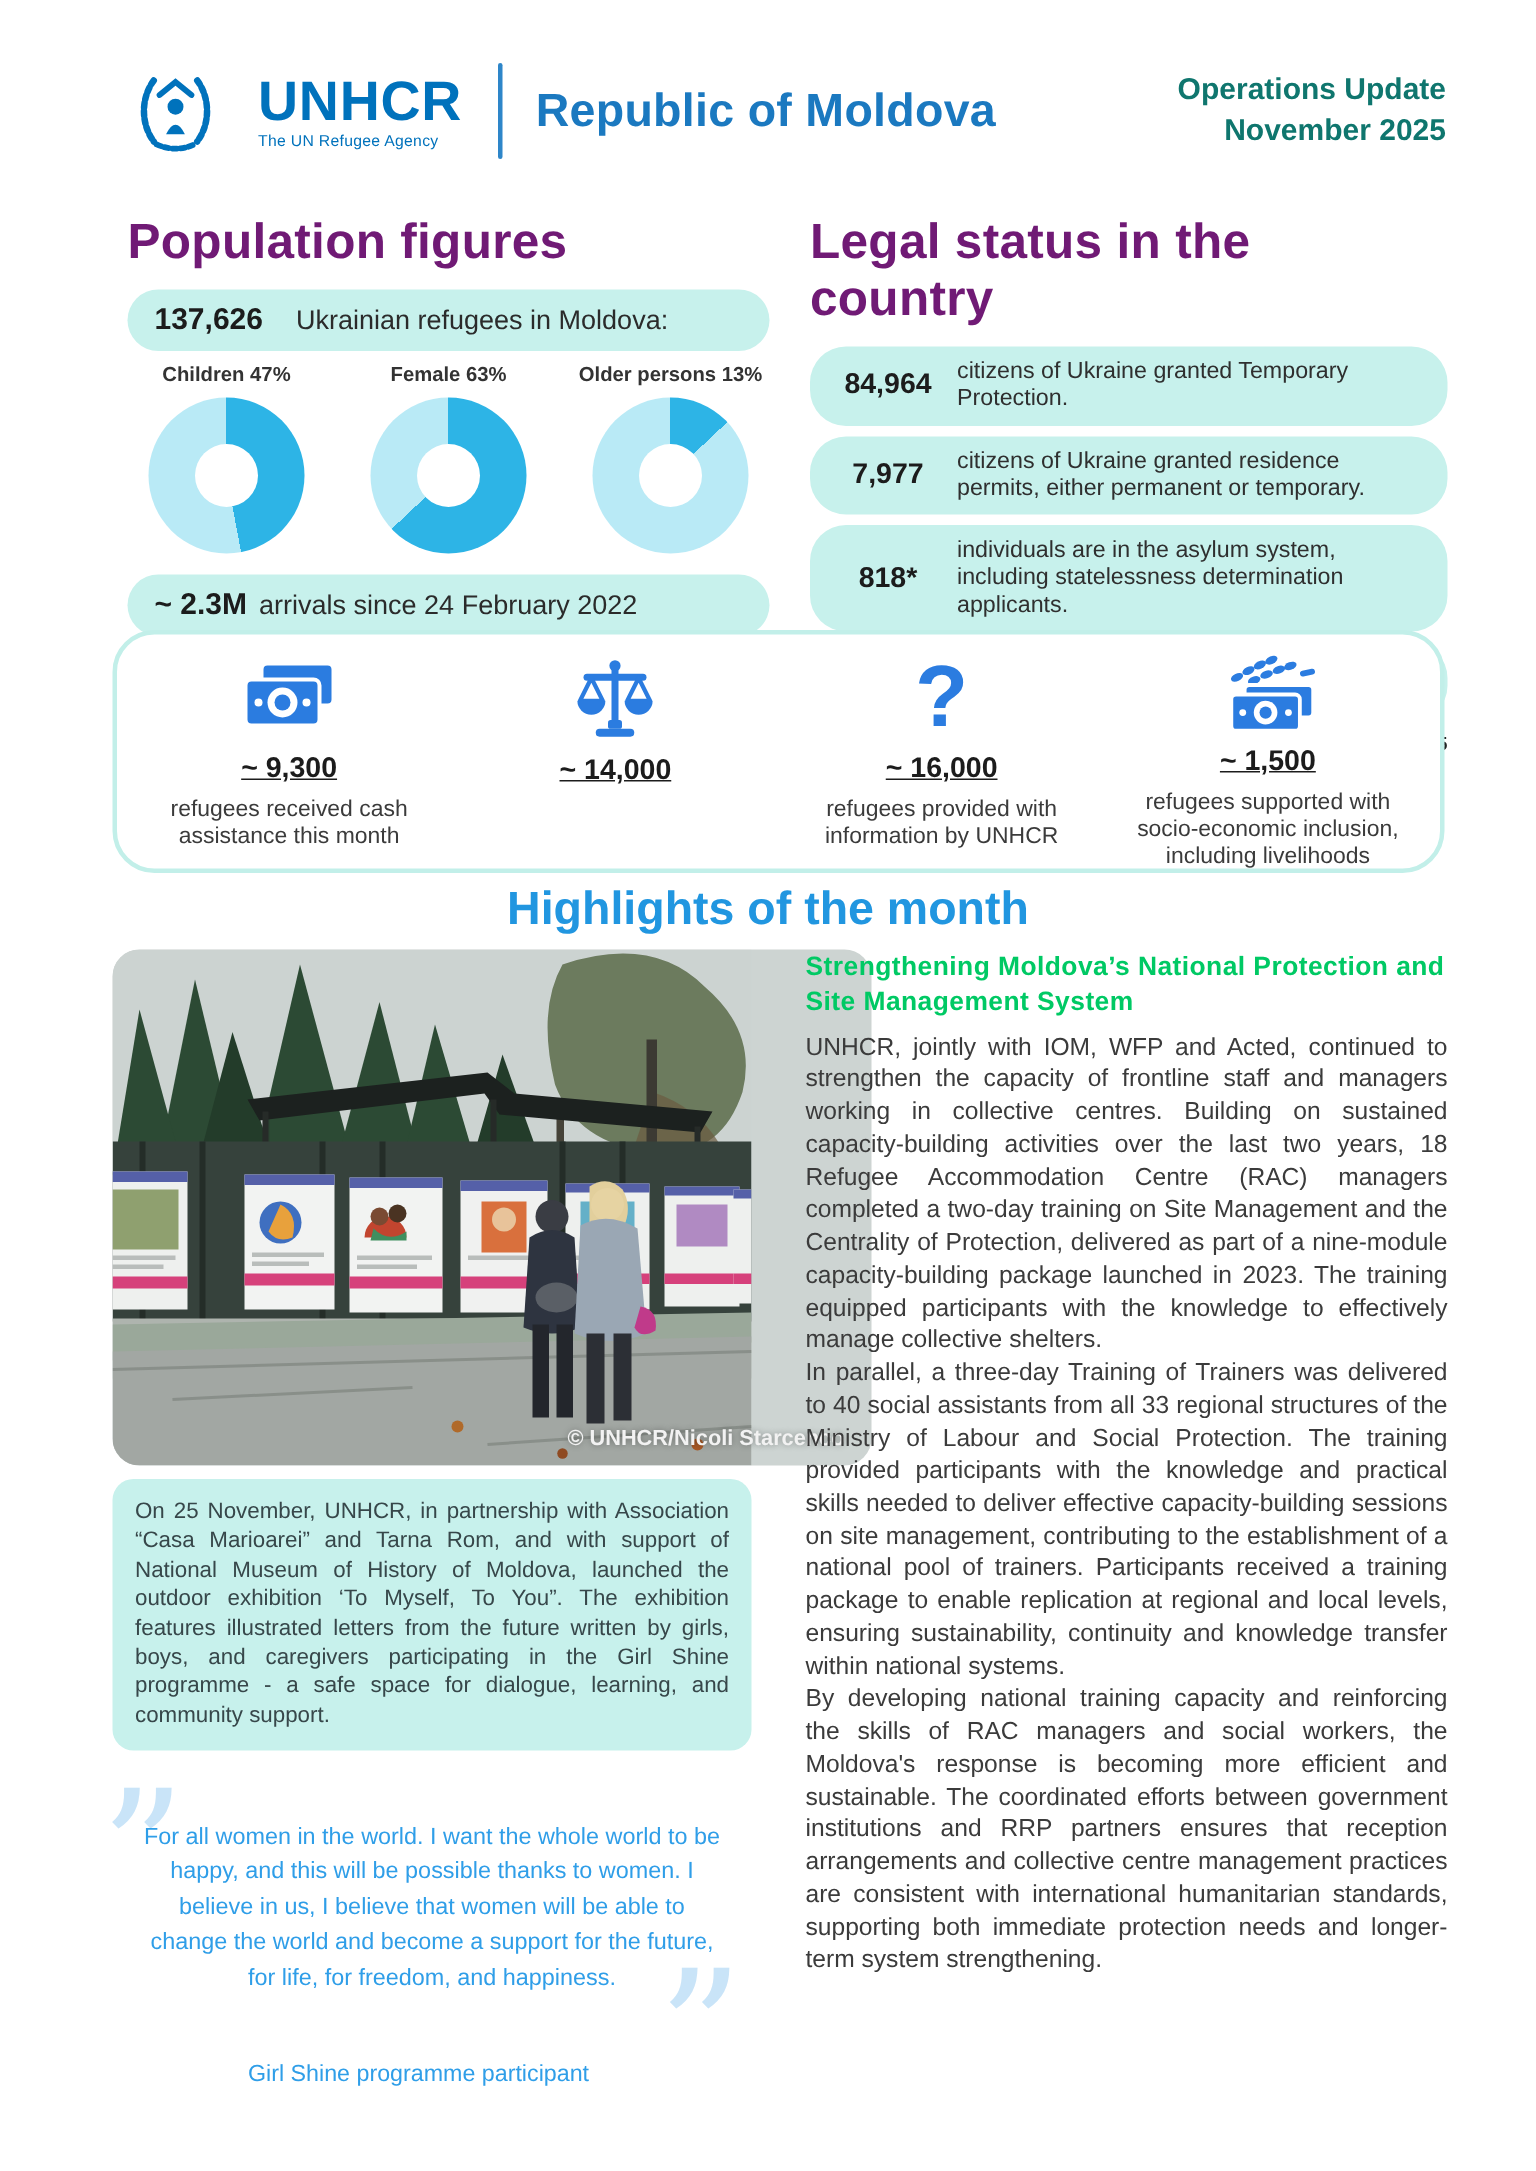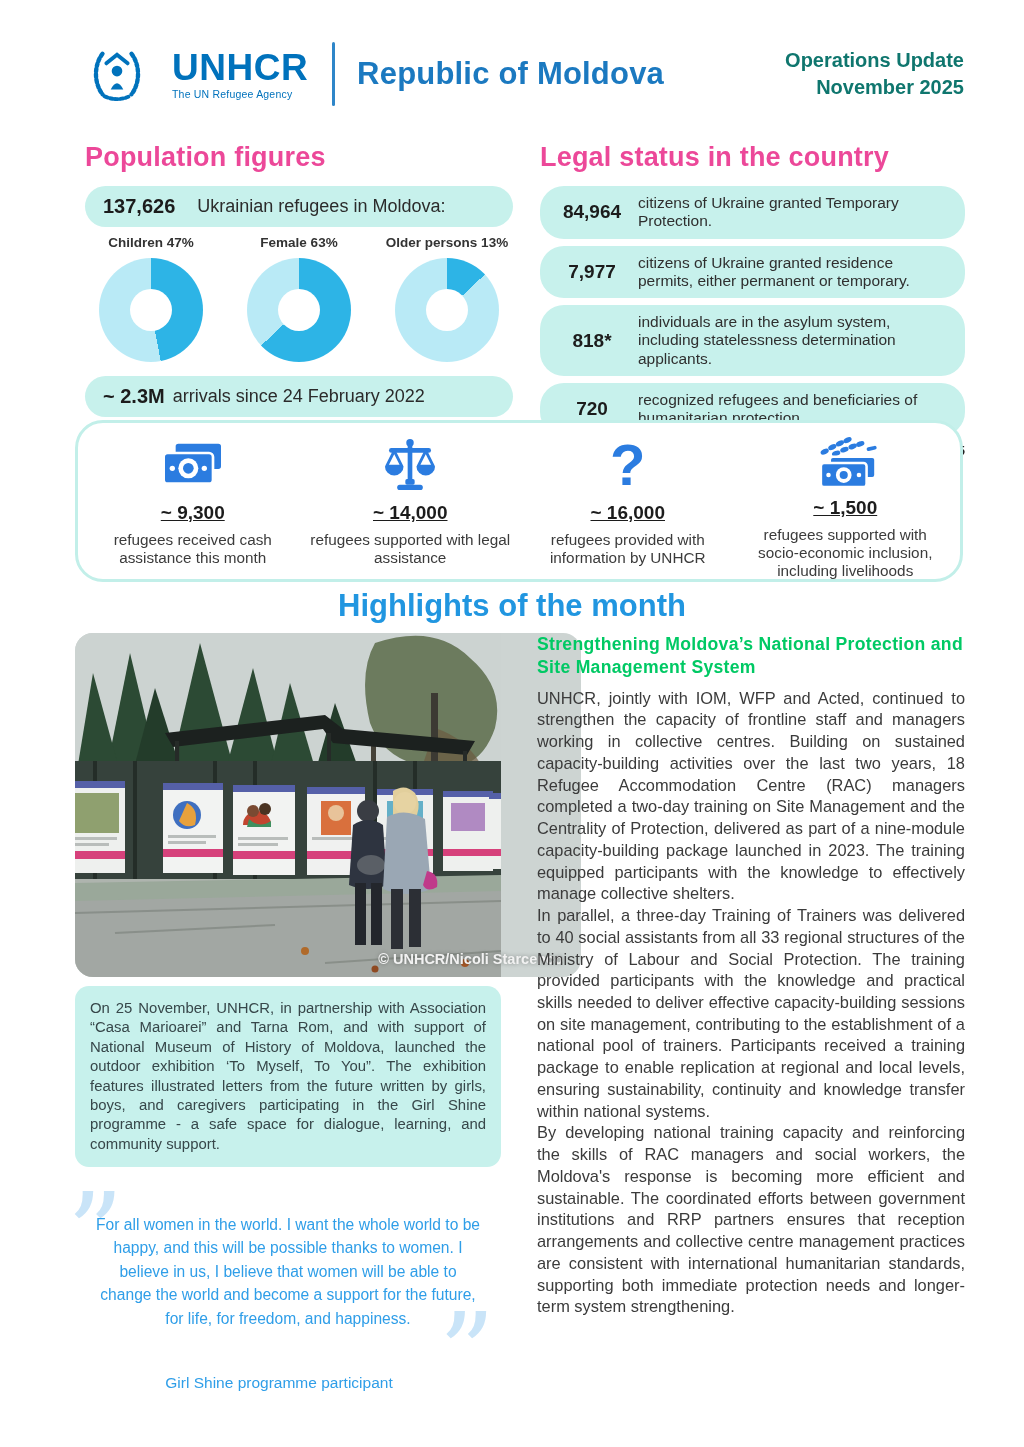--- a/index.html
+++ b/index.html
@@ -14,21 +14,21 @@
   .header { position:absolute; left:88px; top:36px; right:60px; height:76px; display:flex; align-items:center; }
   .logo-wrap { display:flex; align-items:center; gap:26px; }
   .logo-text { display:flex; flex-direction:column; line-height:1; }
   .logo-org { font-size:37px; font-weight:bold; color:#0072bc; letter-spacing:.5px; }
   .logo-tag { font-size:10.5px; color:#0072bc; margin-top:3px; letter-spacing:.2px; }
   .header-divider { width:3px; height:64px; background:#2e86c9; margin:0 22px 0 24px; border-radius:2px; }
   .doc-title { font-size:31px; font-weight:600; color:#1b79c0; letter-spacing:.2px; }
   .header-right { margin-left:auto; text-align:right; color:#0f766e; font-size:20px; font-weight:600; line-height:1.35; }
 
   
-  .sec-title { font-size:27px; font-weight:bold; color:#ec4899; letter-spacing:.2px; }
+  .sec-title { font-size:33px; font-weight:bold; color:#701a75; letter-spacing:.2px; }
 
   
   .pop { position:absolute; left:85px; top:142px; width:428px; }
   .pill { background:#c7f1ec; border-radius:24px; padding:9px 18px; display:flex; align-items:center; margin-top:13px; }
   .pill-num { font-size:20px; font-weight:bold; color:#1c1c1c; margin-right:22px; white-space:nowrap; }
   .pill-label { font-size:18px; color:#2b2b2b; }
   .donut-row { display:flex; justify-content:space-between; margin-top:8px; }
   .donut-col { width:132px; display:flex; flex-direction:column; align-items:center; }
   .donut-label { font-size:13.5px; font-weight:600; color:#333; margin-bottom:8px; white-space:nowrap; }
   .donut { width:104px; height:104px; border-radius:50%; position:relative; }
@@ -180,21 +180,20 @@
           <path d="M10.5 12 L4 25 L17 25 Z" fill="none" stroke="#2b7ce0" stroke-width="2.4" stroke-linejoin="round"></path>
           <path d="M2.5 25 a8 8 0 0 0 16 0 Z"></path>
           <path d="M37.5 12 L31 25 L44 25 Z" fill="none" stroke="#2b7ce0" stroke-width="2.4" stroke-linejoin="round"></path>
           <path d="M29.5 25 a8 8 0 0 0 16 0 Z"></path>
           <rect x="20" y="36" width="8" height="5" rx="1.5"></rect>
           <rect x="13" y="41" width="22" height="4.5" rx="2.2"></rect>
         </g>
       </svg>
     </div>
     <div class="stat-val">~ 14,000</div>
-    <div class="stat-label">refugees supported with legal assistance</div>
   </div>
   <div class="stat">
     <div class="stat-icon">
         <span class="qmark">?</span>
       </div>
     <div class="stat-val">~ 16,000</div>
     <div class="stat-label">refugees provided with information by UNHCR</div>
   </div>
   <div class="stat">
     <div class="stat-icon">

